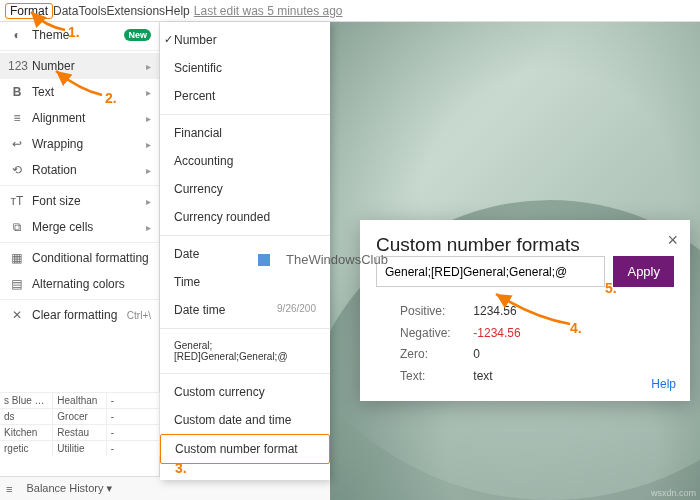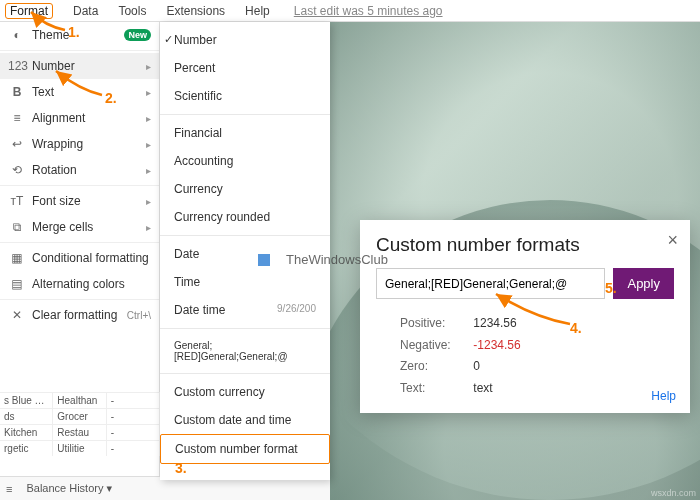--- a/index.html
+++ b/index.html
@@ -2,21 +2,21 @@
 <html><head>
 <meta charset="utf-8">
 <style>
 * { box-sizing: border-box; margin: 0; padding: 0; font-family: Arial, sans-serif; }
 body { width: 700px; height: 500px; overflow: hidden; position: relative; background: linear-gradient(135deg, #5a7a6e 0%, #7a9488 30%, #b8ccc2 50%, #6e8a7e 70%, #4a6258 100%); }
 .wave { position: absolute; border-radius: 50%; }
 .w1 { width: 600px; height: 600px; background: radial-gradient(circle, #d0e0d6 30%, #8aa398 70%); top: -100px; right: -150px; opacity: 0.7; }
 .w2 { width: 500px; height: 500px; background: radial-gradient(circle, #b8ccc2 30%, #6e8a7e 70%); bottom: -200px; right: -100px; opacity: 0.6; }
 
 .menubar { position: absolute; top: 0; left: 0; right: 0; height: 22px; background: #fff; display: flex; align-items: center; padding: 0 5px; font-size: 12px; color: #444; border-bottom: 1px solid #ddd; }
-.menubar span { margin-right: 20px; cursor: pointer; }
+.menubar span { margin-right: 0; cursor: pointer; }
 .menubar .fmt { border: 1.5px solid #f57c00; border-radius: 3px; padding: 0 4px; color: #222; }
 .menubar .edit-info { color: #888; text-decoration: underline; margin-left: 4px; }
 
 .sidebar { position: absolute; top: 22px; left: 0; width: 160px; background: #fff; font-size: 12px; color: #333; border-right: 1px solid #e0e0e0; height: 458px; }
 .sb-item { display: flex; align-items: center; padding: 6px 8px; cursor: pointer; }
 .sb-item .icon { width: 18px; display: inline-block; text-align: center; color: #666; margin-right: 6px; font-size: 12px; }
 .sb-item .label { flex: 1; }
 .sb-item .chev { color: #999; font-size: 10px; }
 .sb-item.active { background: #f0f0f0; }
 .sb-sep { height: 1px; background: #eee; margin: 2px 0; }
@@ -32,21 +32,21 @@
 .tabbar .tab { padding: 2px 6px; }
 
 .submenu { position: absolute; top: 22px; left: 160px; width: 170px; background: #fff; box-shadow: 2px 2px 8px rgba(0,0,0,0.2); font-size: 12px; color: #333; padding: 4px 0; height: 458px; }
 .sm-item { padding: 7px 14px; cursor: pointer; display: flex; }
 .sm-item.checked::before { content: "✓"; position: absolute; left: 4px; color: #333; font-size: 11px; }
 .sm-item .example { margin-left: auto; color: #999; font-size: 10px; }
 .sm-sep { height: 1px; background: #e8e8e8; margin: 4px 0; }
 .sm-item.highlighted { border: 1.5px solid #f57c00; border-radius: 2px; }
 
 .dialog { position: absolute; top: 220px; left: 360px; width: 330px; background: #fff; box-shadow: 0 4px 20px rgba(0,0,0,0.25); padding: 14px 16px; font-size: 13px; color: #333; }
-.dialog h2 { font-size: 19px; font-weight: 400; color: #222; margin-bottom: 12px; }
+.dialog h2 { font-size: 19px; font-weight: 400; color: #222; }
 .close-x { position: absolute; top: 10px; right: 12px; font-size: 18px; color: #666; cursor: pointer; }
 .dialog .input-row { display: flex; gap: 8px; margin-bottom: 14px; }
 .dialog input[type=text] { flex: 1; border: 1px solid #ccc; padding: 6px 8px; font-size: 12px; }
 .apply-btn { background: #701a75; color: #fff; border: none; padding: 8px 14px; font-size: 13px; cursor: pointer; font-weight: 500; }
 .preview { font-size: 12px; color: #555; line-height: 1.8; }
 .preview .label { display: inline-block; width: 70px; color: #666; margin-left: 24px; }
 .preview .val { color: #333; }
 .preview .val.neg { color: #d32f2f; }
 .help { position: absolute; bottom: 10px; right: 14px; color: #1a73e8; font-size: 12px; cursor: pointer; }
 
@@ -155,22 +155,22 @@
   </div>
 </div>
 
 <div class="tabbar">
   <span class="menu-icon">≡</span>
   <span class="tab"><span>Balance History</span> ▾</span>
 </div>
 
 <div class="submenu">
   <div class="sm-item checked">Number</div>
+  <div class="sm-item">Scientific</div>
   <div class="sm-item">Percent</div>
-  <div class="sm-item">Scientific</div>
   <div class="sm-sep"></div>
   <div class="sm-item">Financial</div>
   <div class="sm-item">Accounting</div>
   <div class="sm-item">Currency</div>
   <div class="sm-item">Currency rounded</div>
   <div class="sm-sep"></div>
   <div class="sm-item">Date</div>
   <div class="sm-item">Time</div>
   <div class="sm-item">
       <span>Date time</span>

